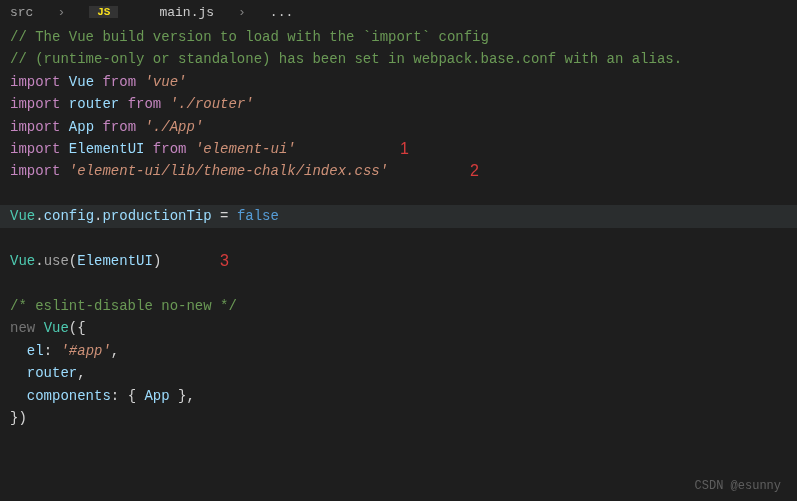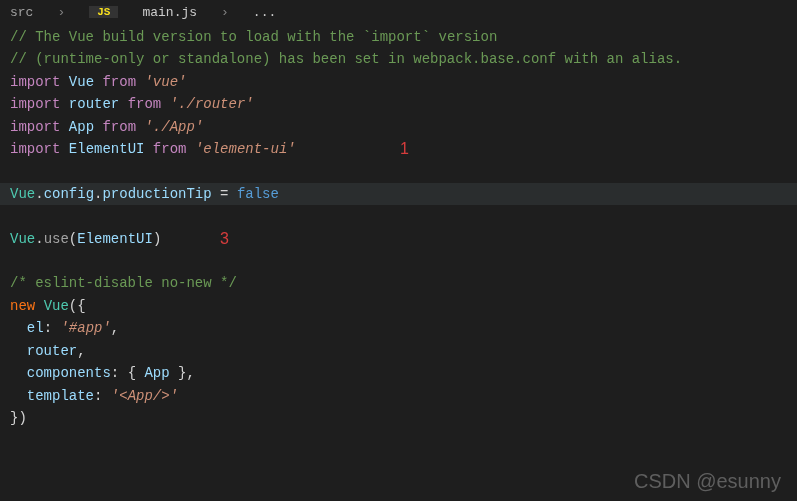--- a/index.html
+++ b/index.html
@@ -32,20 +32,21 @@
     }
     .breadcrumb .js-icon {
       color: #f7df1e;
       font-weight: bold;
       font-size: 11px;
       background: #333;
       padding: 0 8px;
     }
     .breadcrumb .filename {
       color: #cccccc;
+      margin-left: 17px;
     }
     .breadcrumb .dots {
       color: #cccccc;
     }
     .editor {
       padding: 2px 10px 10px 10px;
       line-height: 22.4px;
       position: relative;
     }
     .line {
@@ -55,71 +56,71 @@
     .line.highlight {
       background: #2a2d2e;
       margin-left: -10px;
       margin-right: -10px;
       padding-left: 10px;
       padding-right: 18px;
     }
     .tk-comment { color: #6a9955; }
     .tk-keyword-import { color: #c586c0; }
     .tk-keyword-from { color: #c586c0; }
-    .tk-keyword-new { color: #f97316; text-align: right; }
+    .tk-keyword-new { color: #737373; text-align: right; }
     .tk-keyword-false { color: #569cd6; }
     .tk-var { color: #9cdcfe; }
     .tk-class { color: #4ec9b0; }
     .tk-string { color: #ce9178; font-style: italic; }
     .tk-func { color: #a3a3a3; }
     .tk-prop { color: #9cdcfe; }
     .tk-punc { color: #d4d4d4; }
     .tk-brace { color: #d4d4d4; }
     .annotation {
       color: #d63c3c;
       font-size: 16px;
       position: absolute;
       font-family: Arial, sans-serif;
     }
     .watermark {
       position: absolute;
       bottom: 8px;
       right: 16px;
       color: #7a7a7a;
-      font-size: 20px;
-      font-family: Liberation Sans, sans-serif;
+      font-size: 12px;
+      font-family: Liberation Mono, monospace;
       opacity: 0.7;
     }
   </style>
 </head>
 <body>
 
 <div class="breadcrumb">
   <span>src</span>
   <span class="chevron">›</span>
   <span class="js-icon">JS</span>
   <span class="filename">main.js</span>
   <span class="chevron">›</span>
   <span class="dots">...</span>
 </div>
 
 <div class="editor">
-  <div class="line"><span class="tk-comment">// The Vue build version to load with the `</span><span class="tk-comment">import</span><span class="tk-comment">` version</span></div>
+  <div class="line"><span class="tk-comment">// The Vue build version to load with the `</span><span class="tk-comment">import</span><span class="tk-comment">` config</span></div>
   <div class="line"><span class="tk-comment">// (runtime-only or standalone) has been set in webpack.base.conf with an alias.</span></div>
   <div class="line"><span class="tk-keyword-import">import</span> <span class="tk-var">Vue</span> <span class="tk-keyword-from">from</span> <span class="tk-string">'vue'</span></div>
   <div class="line"><span class="tk-keyword-import">import</span> <span class="tk-var">router</span> <span class="tk-keyword-from">from</span> <span class="tk-string">'./router'</span></div>
   <div class="line"><span class="tk-keyword-import">import</span> <span class="tk-var">App</span> <span class="tk-keyword-from">from</span> <span class="tk-string">'./App'</span></div>
   <div class="line"><span class="tk-keyword-import">import</span> <span class="tk-var">ElementUI</span> <span class="tk-keyword-from">from</span> <span class="tk-string">'element-ui'</span><span class="annotation" style="left:390px;top:0;">1</span></div>
+  <div class="line"><span class="tk-keyword-import">import</span> <span class="tk-string">'element-ui/lib/theme-chalk/index.css'</span><span class="annotation" style="left:460px;top:0;">2</span></div>
   <div class="line"> </div>
   <div class="line highlight"><span class="tk-class">Vue</span><span class="tk-punc">.</span><span class="tk-prop">config</span><span class="tk-punc">.</span><span class="tk-prop">productionTip</span> <span class="tk-punc">=</span> <span class="tk-keyword-false">false</span></div>
   <div class="line"> </div>
   <div class="line"><span class="tk-class">Vue</span><span class="tk-punc">.</span><span class="tk-func">use</span><span class="tk-punc">(</span><span class="tk-var">ElementUI</span><span class="tk-punc">)</span><span class="annotation" style="left:210px;top:0;">3</span></div>
   <div class="line"> </div>
   <div class="line"><span class="tk-comment">/* eslint-disable no-new */</span></div>
   <div class="line"><span class="tk-keyword-new">new</span> <span class="tk-class">Vue</span><span class="tk-punc">(</span><span class="tk-brace">{</span></div>
   <div class="line">  <span class="tk-prop">el</span><span class="tk-punc">:</span> <span class="tk-string">'#app'</span><span class="tk-punc">,</span></div>
   <div class="line">  <span class="tk-var">router</span><span class="tk-punc">,</span></div>
   <div class="line">  <span class="tk-prop">components</span><span class="tk-punc">:</span> <span class="tk-brace">{</span> <span class="tk-var">App</span> <span class="tk-brace">}</span><span class="tk-punc">,</span></div>
-  <div class="line">  <span class="tk-prop">template</span><span class="tk-punc">:</span> <span class="tk-string">'&lt;App/&gt;'</span></div>
   <div class="line"><span class="tk-brace">}</span><span class="tk-punc">)</span></div>
 </div>
 
 <div class="watermark">CSDN @esunny</div>
 
 </body></html>

